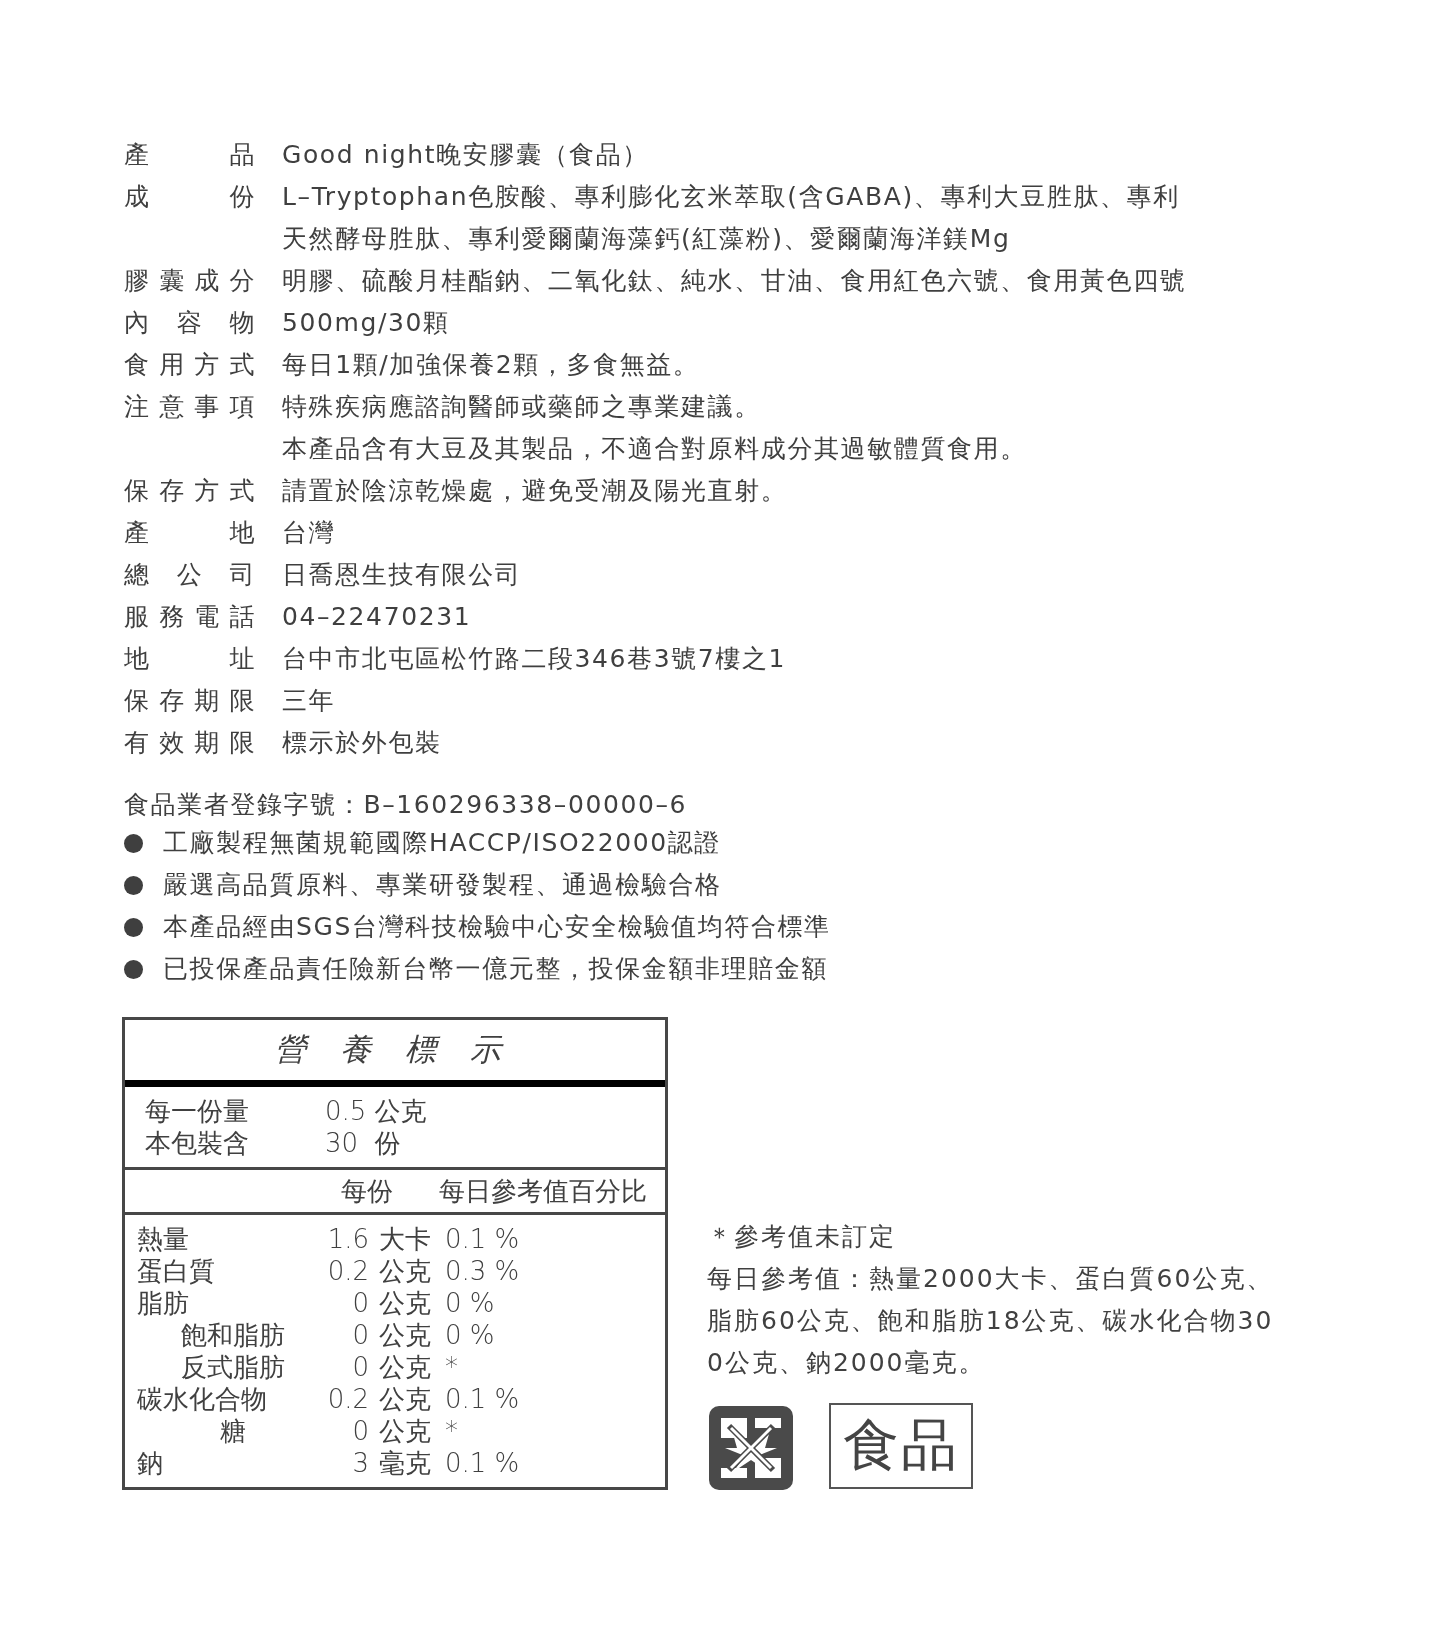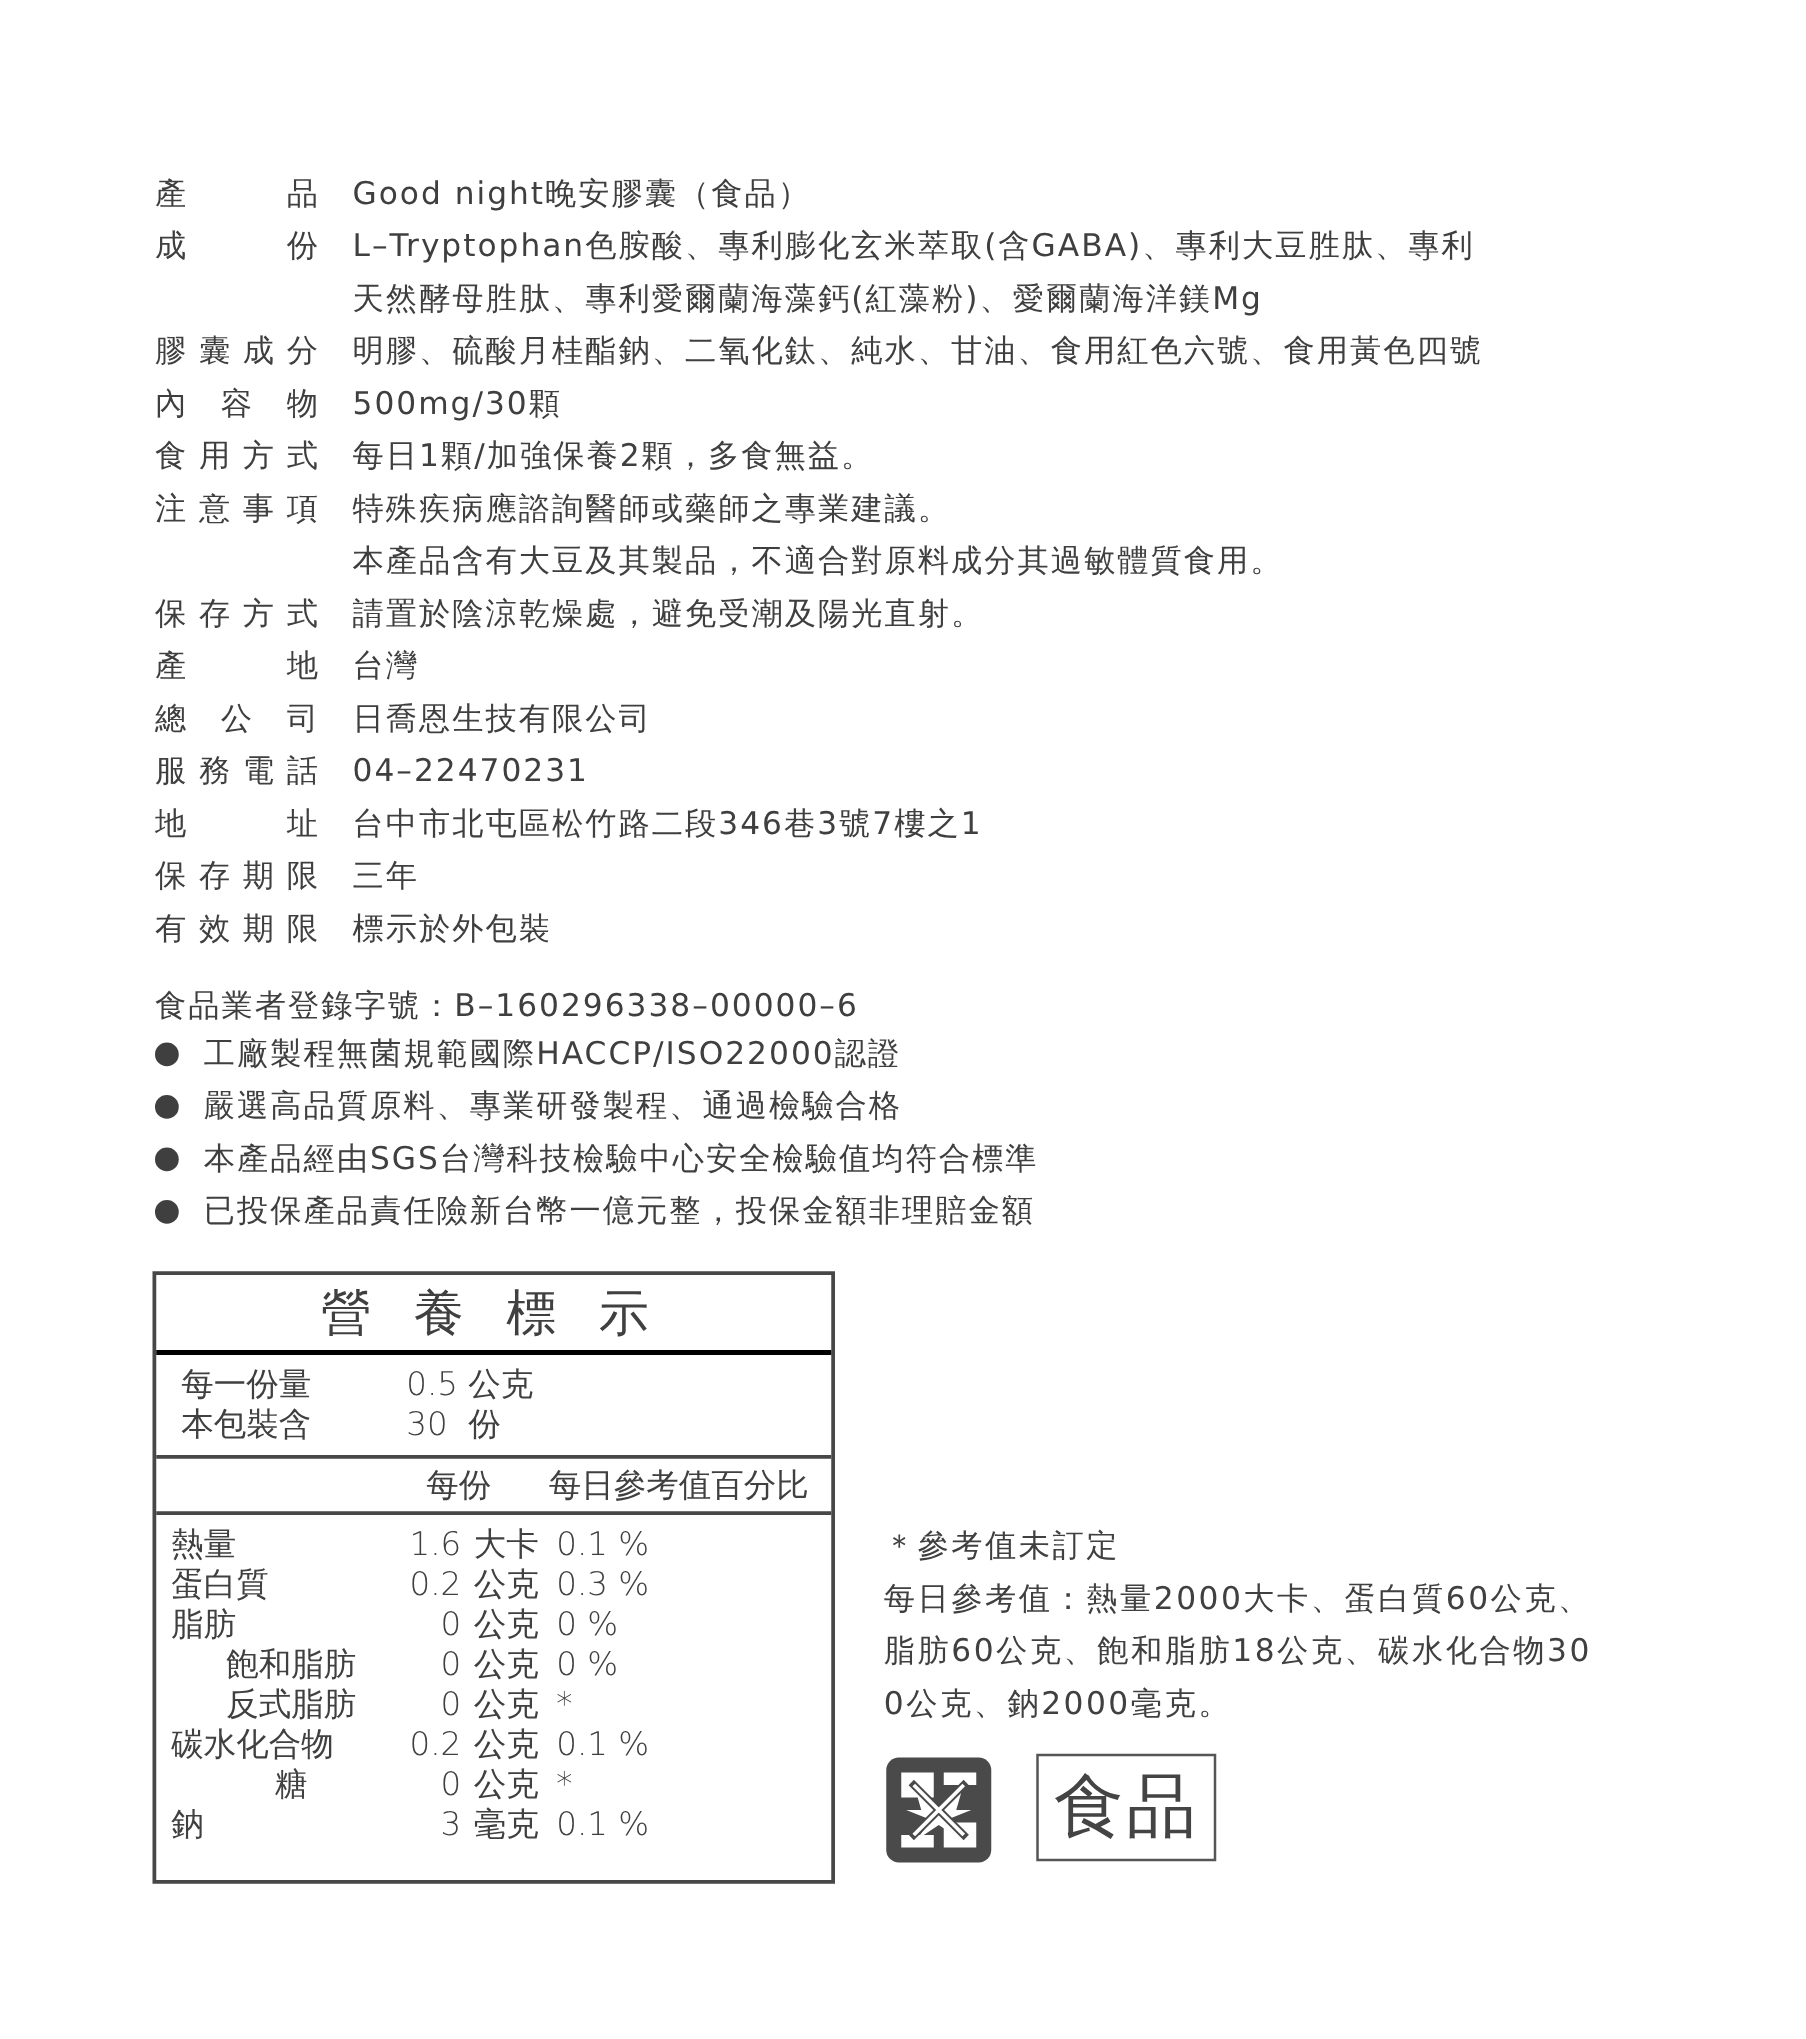--- a/index.html
+++ b/index.html
@@ -75,47 +75,48 @@
       top: 1017px;
       width: 546px;
       border: 3px solid #474747;
       box-sizing: border-box;
       font-family: "DejaVu Sans", "Liberation Sans", sans-serif;
       font-weight: 300;
       color: #404040;
     }
     .nutri-title {
       height: 60px;
-      border-bottom: 4px solid #000000;
+      border-bottom: 7px solid #000000;
       display: flex;
       align-items: center;
       justify-content: center;
-      font-size: 40px;
+      font-size: 31px;
       letter-spacing: 34px;
       padding-left: 20px;
+      font-style: italic;
     }
     .nutri-serving {
       border-bottom: 3px solid #474747;
       padding: 8px 0 8px 20px;
       font-size: 26px;
       line-height: 32px;
     }
     .serving-row { display: flex; }
     .serving-label { width: 180px; }
     .nutri-colhead {
       border-bottom: 3px solid #474747;
       height: 42px;
       display: flex;
       align-items: center;
       font-size: 26px;
     }
     .colhead-per { margin-left: 216px; width: 98px; }
     .colhead-dv { margin-left: 0; }
     .nutri-body {
-      padding: 8px 0 28px 12px;
+      padding: 8px 0 8px 12px;
       font-size: 26px;
       line-height: 32px;
     }
     .n-row { display: flex; }
     .n-name { width: 166px; white-space: nowrap; }
     .n-name.sub { padding-left: 26px; width: 140px; text-align: center; }
     .n-amt { width: 66px; text-align: right; }
     .n-unit { width: 66px; padding-left: 10px; }
     .n-dv { width: 188px; text-align: left; }
 

